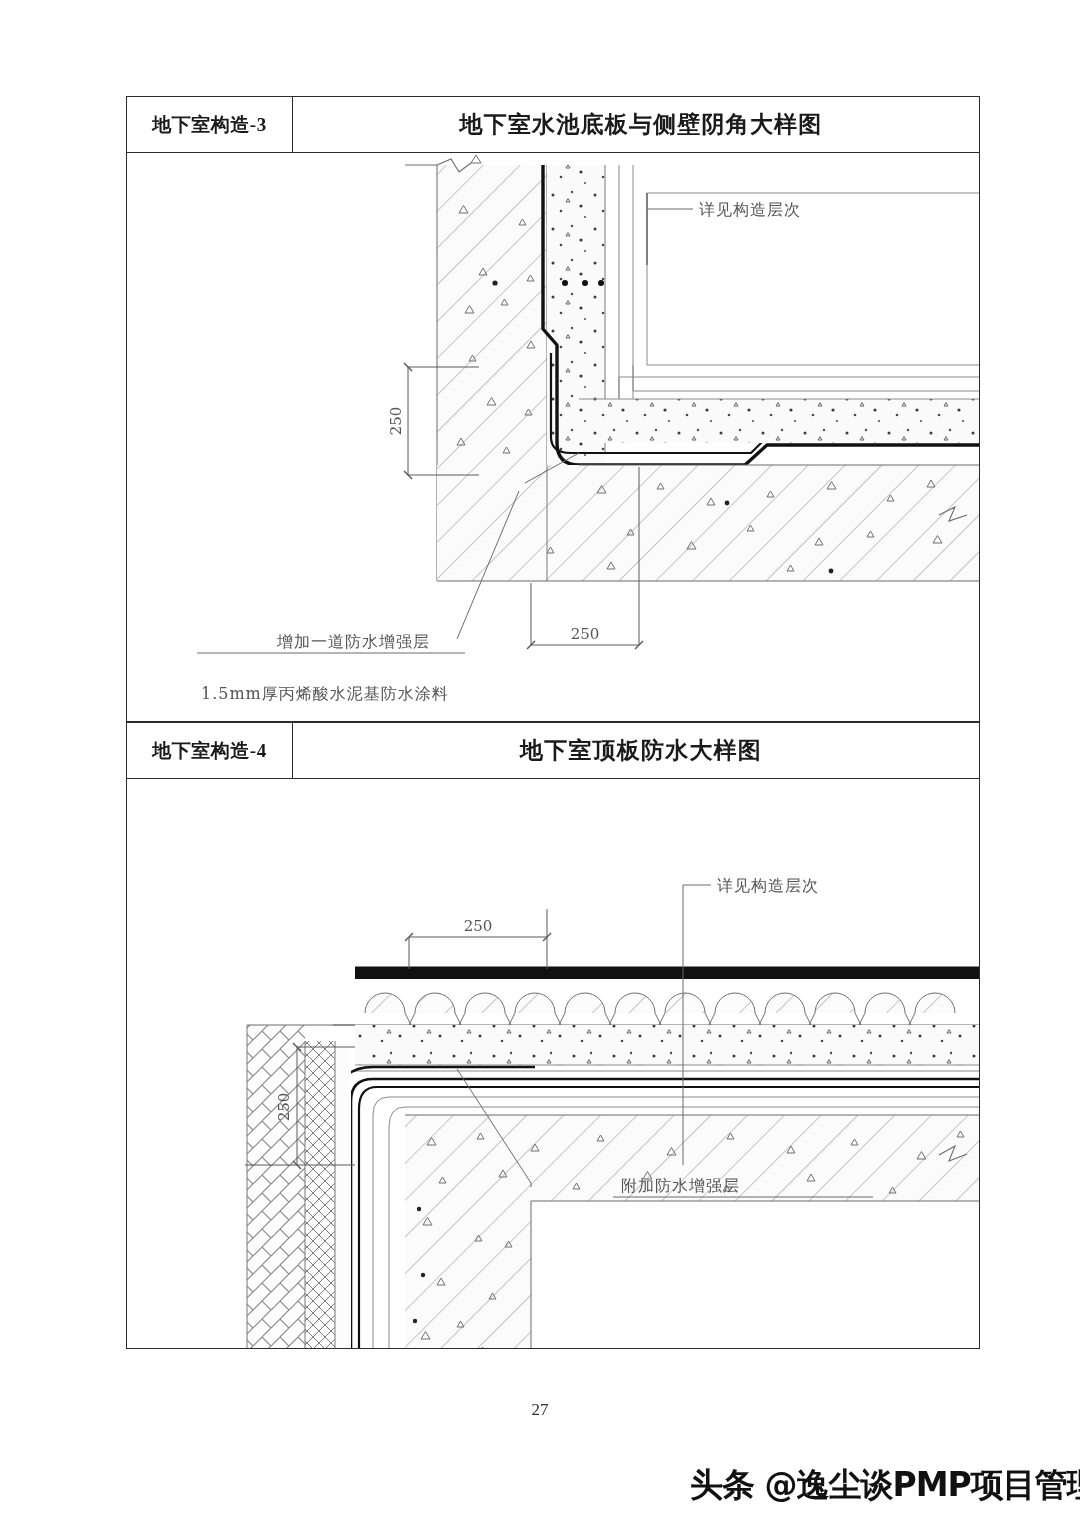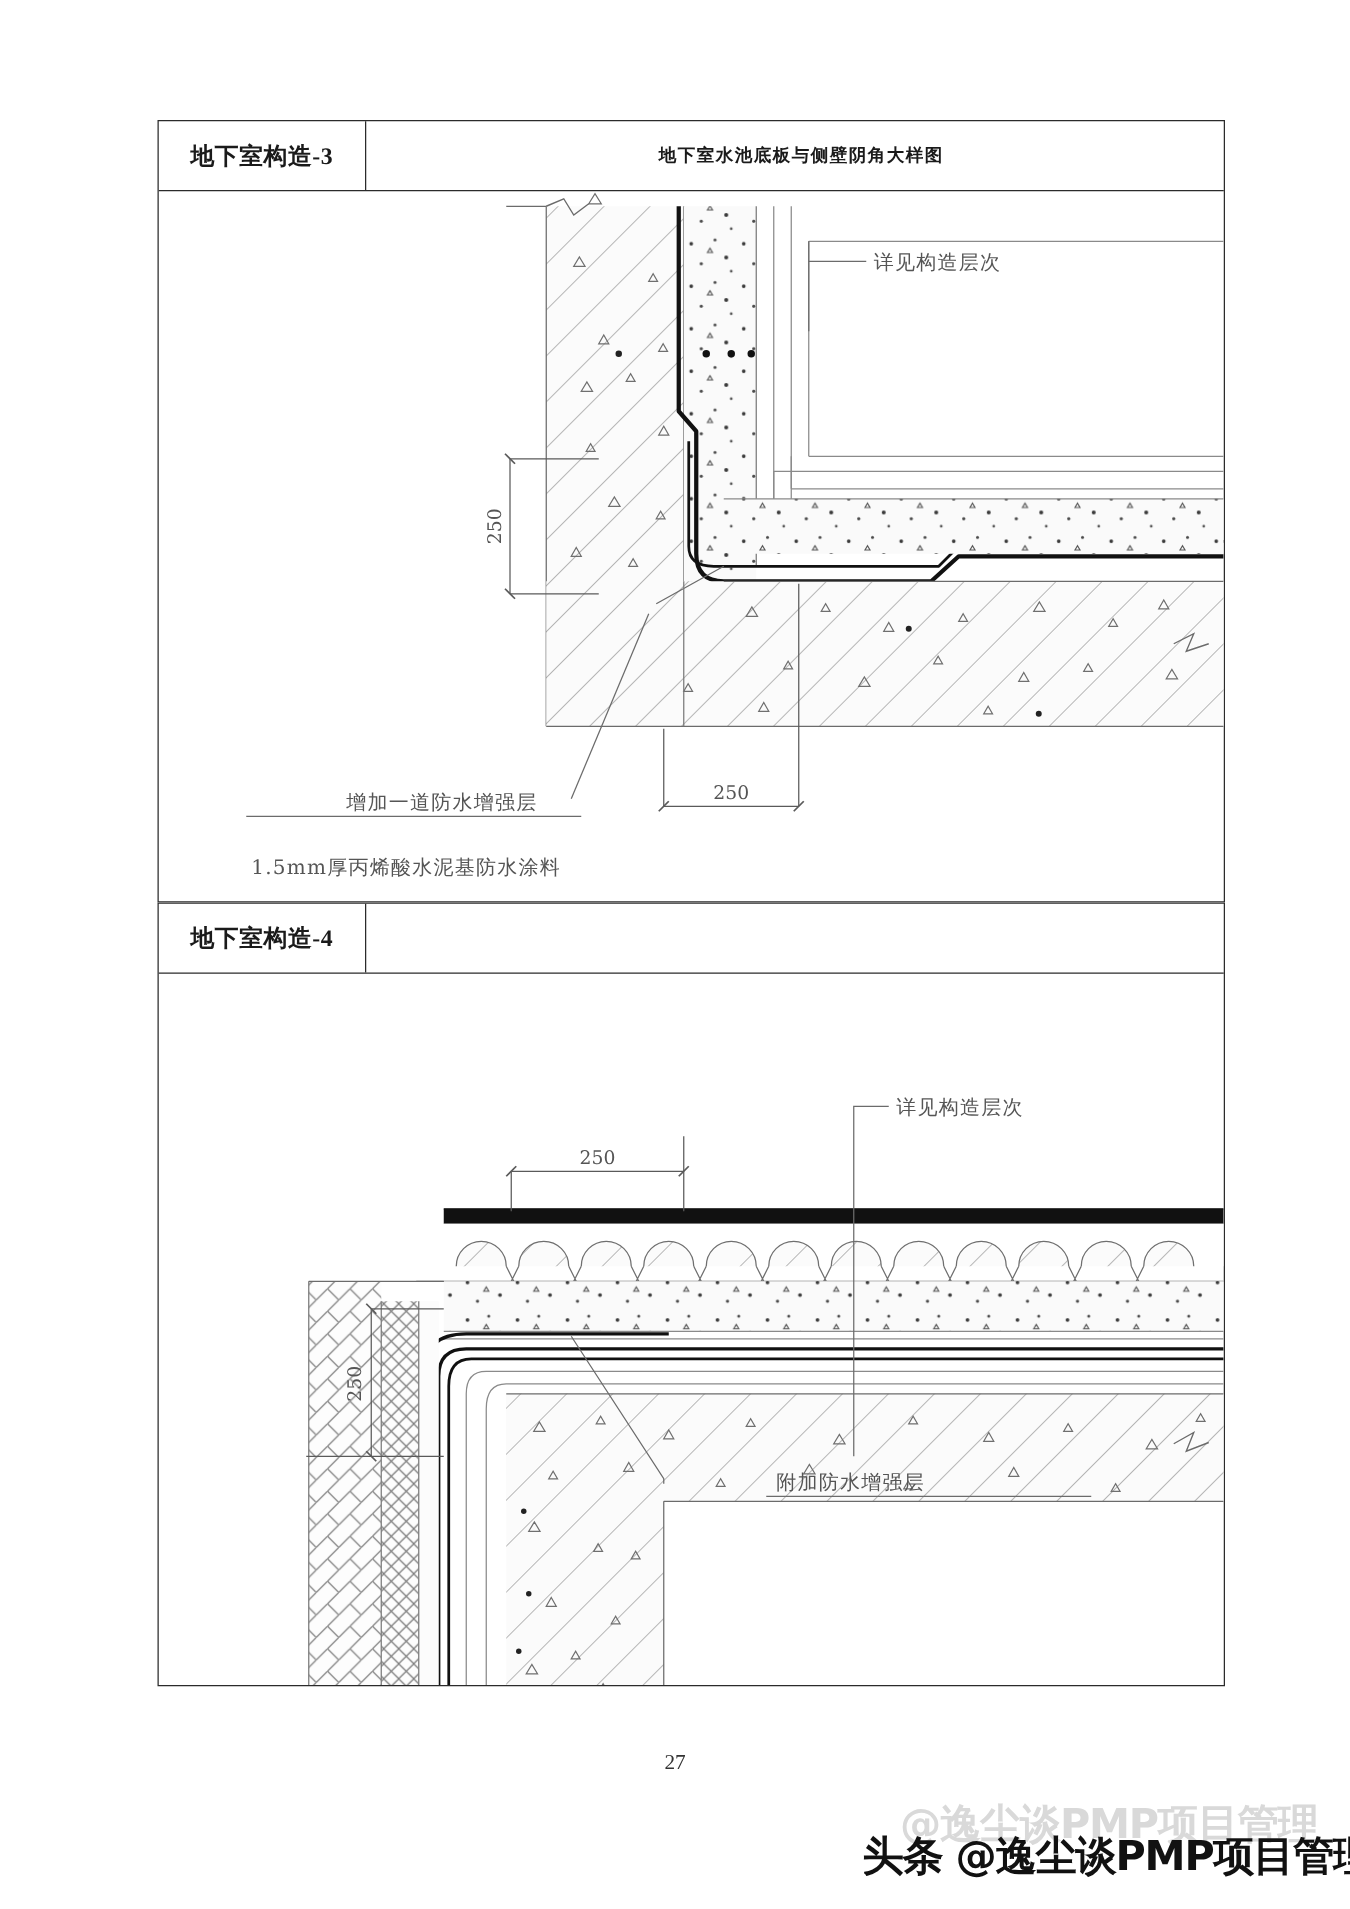--- a/index.html
+++ b/index.html
@@ -21,21 +21,21 @@
     display:flex;height:56px;border-bottom:1.6px solid #2b2b2b;box-sizing:border-box;gap:10px;
   }
   .tbl-head .code-cell{
     width:166px;border-right:1.6px solid #2b2b2b;box-sizing:border-box;
     display:flex;align-items:center;justify-content:center;
   }
   .tbl-head .title-cell{
     flex:1;display:flex;align-items:center;justify-content:center;
   }
   .code-text{font-size:19px;font-weight:bold;letter-spacing:.5px;}
-  .title-text{font-size:14px;font-weight:bold;letter-spacing:1.2px;font-family:Liberation Mono, monospace;}
+  .title-text{font-size:23px;font-weight:bold;letter-spacing:1.2px;font-family:Liberation Mono, monospace;}
 
   .tbl-body{position:relative;width:100%;height:calc(100% - 56px);overflow:hidden;}
   .tbl-body svg{position:absolute;left:0;top:0;display:block;}
 
   
   #page-number{
     position:absolute;left:0;right:0;top:1400px;text-align:center;
     font-size:17px;color:#333;
   }
 
@@ -239,20 +239,23 @@
         </g>
       </svg>
     </div>
   </div>
 
   <div class="detail-table" id="table-2">
 
     <div class="tbl-head">
       <div class="code-cell">
         <span class="code-text">地下室构造-4</span>
+      </div>
+      <div class="title-cell">
+        <span class="title-text">地下室顶板防水大样图</span>
       </div>
     </div>
 
     <div class="tbl-body">
       <svg width="852" height="607" viewBox="0 0 852 607">
         <defs>
           <pattern id="h45b" width="26" height="26" patternUnits="userSpaceOnUse" patternTransform="rotate(45)">
             <rect width="26" height="26" fill="#fbfbfb"></rect>
             <line x1="0" y1="0" x2="0" y2="26" stroke="#8d8d8d" stroke-width="1"></line>
           </pattern>
@@ -424,17 +427,16 @@
           <line x1="486" y1="418" x2="746" y2="418" stroke="#6b6b6b" stroke-width="1"></line>
           <text class="anno" x="494" y="412">附加防水增强层</text>
         </g>
       </svg>
     </div>
   </div>
 
   <div id="page-number">27</div>
 
   <div id="watermark">
-    <div id="watermark-ghost">@逸尘谈PMP项目管理</div>
     <div id="watermark-main">头条 @逸尘谈PMP项目管理</div>
   </div>
 
 </div>
 
 </body></html>

